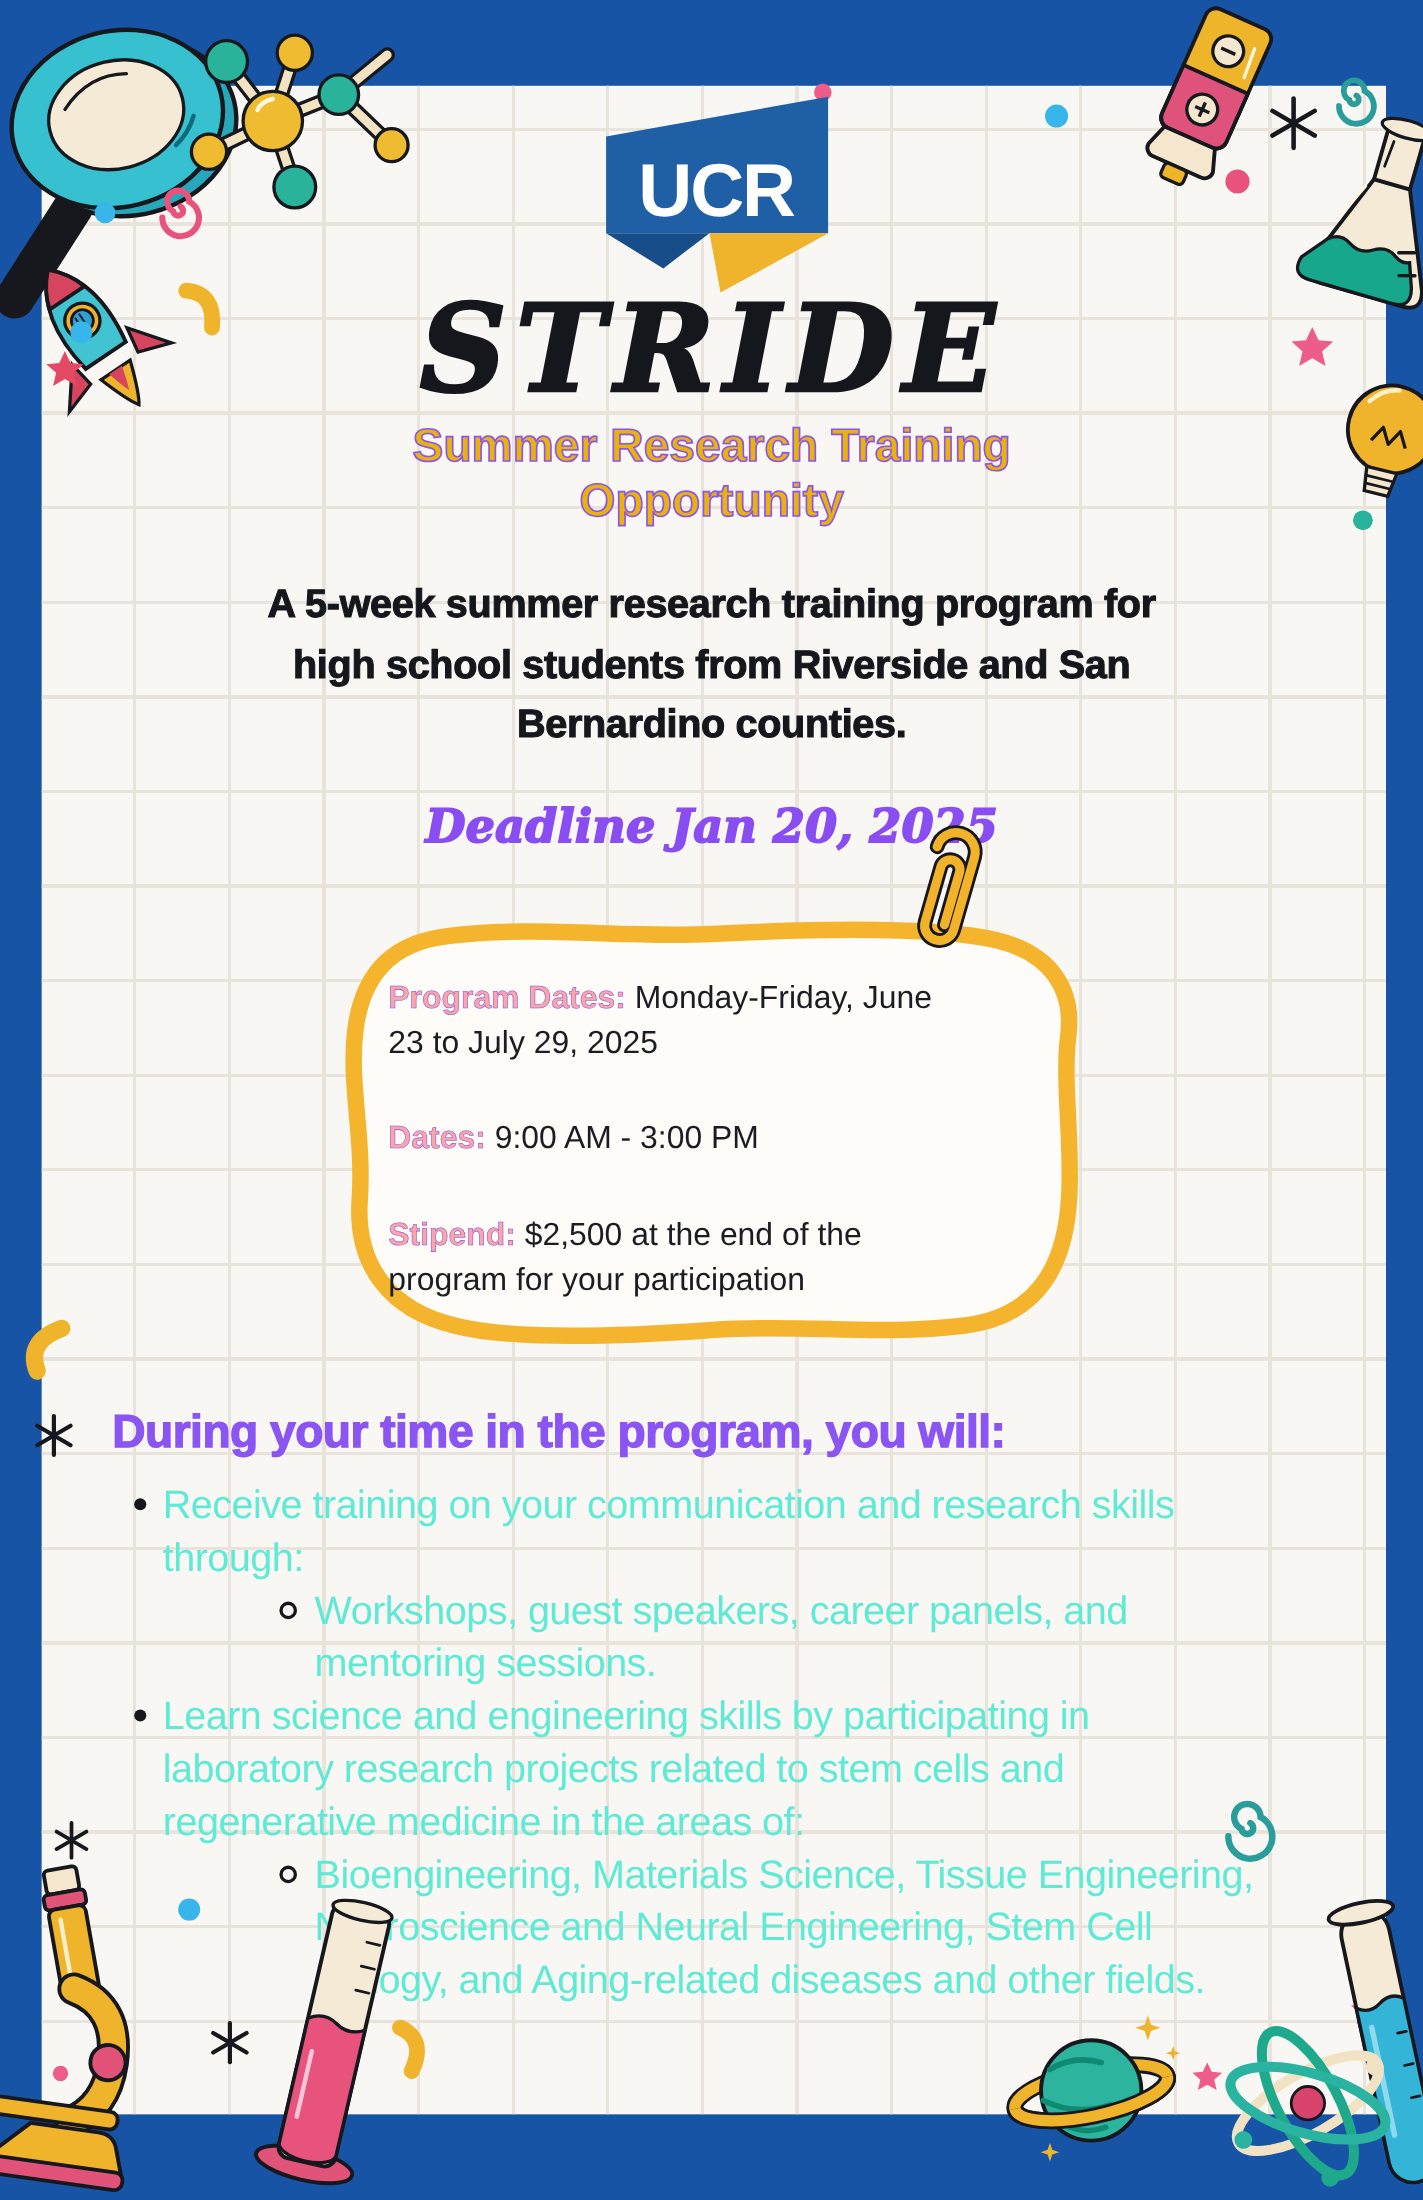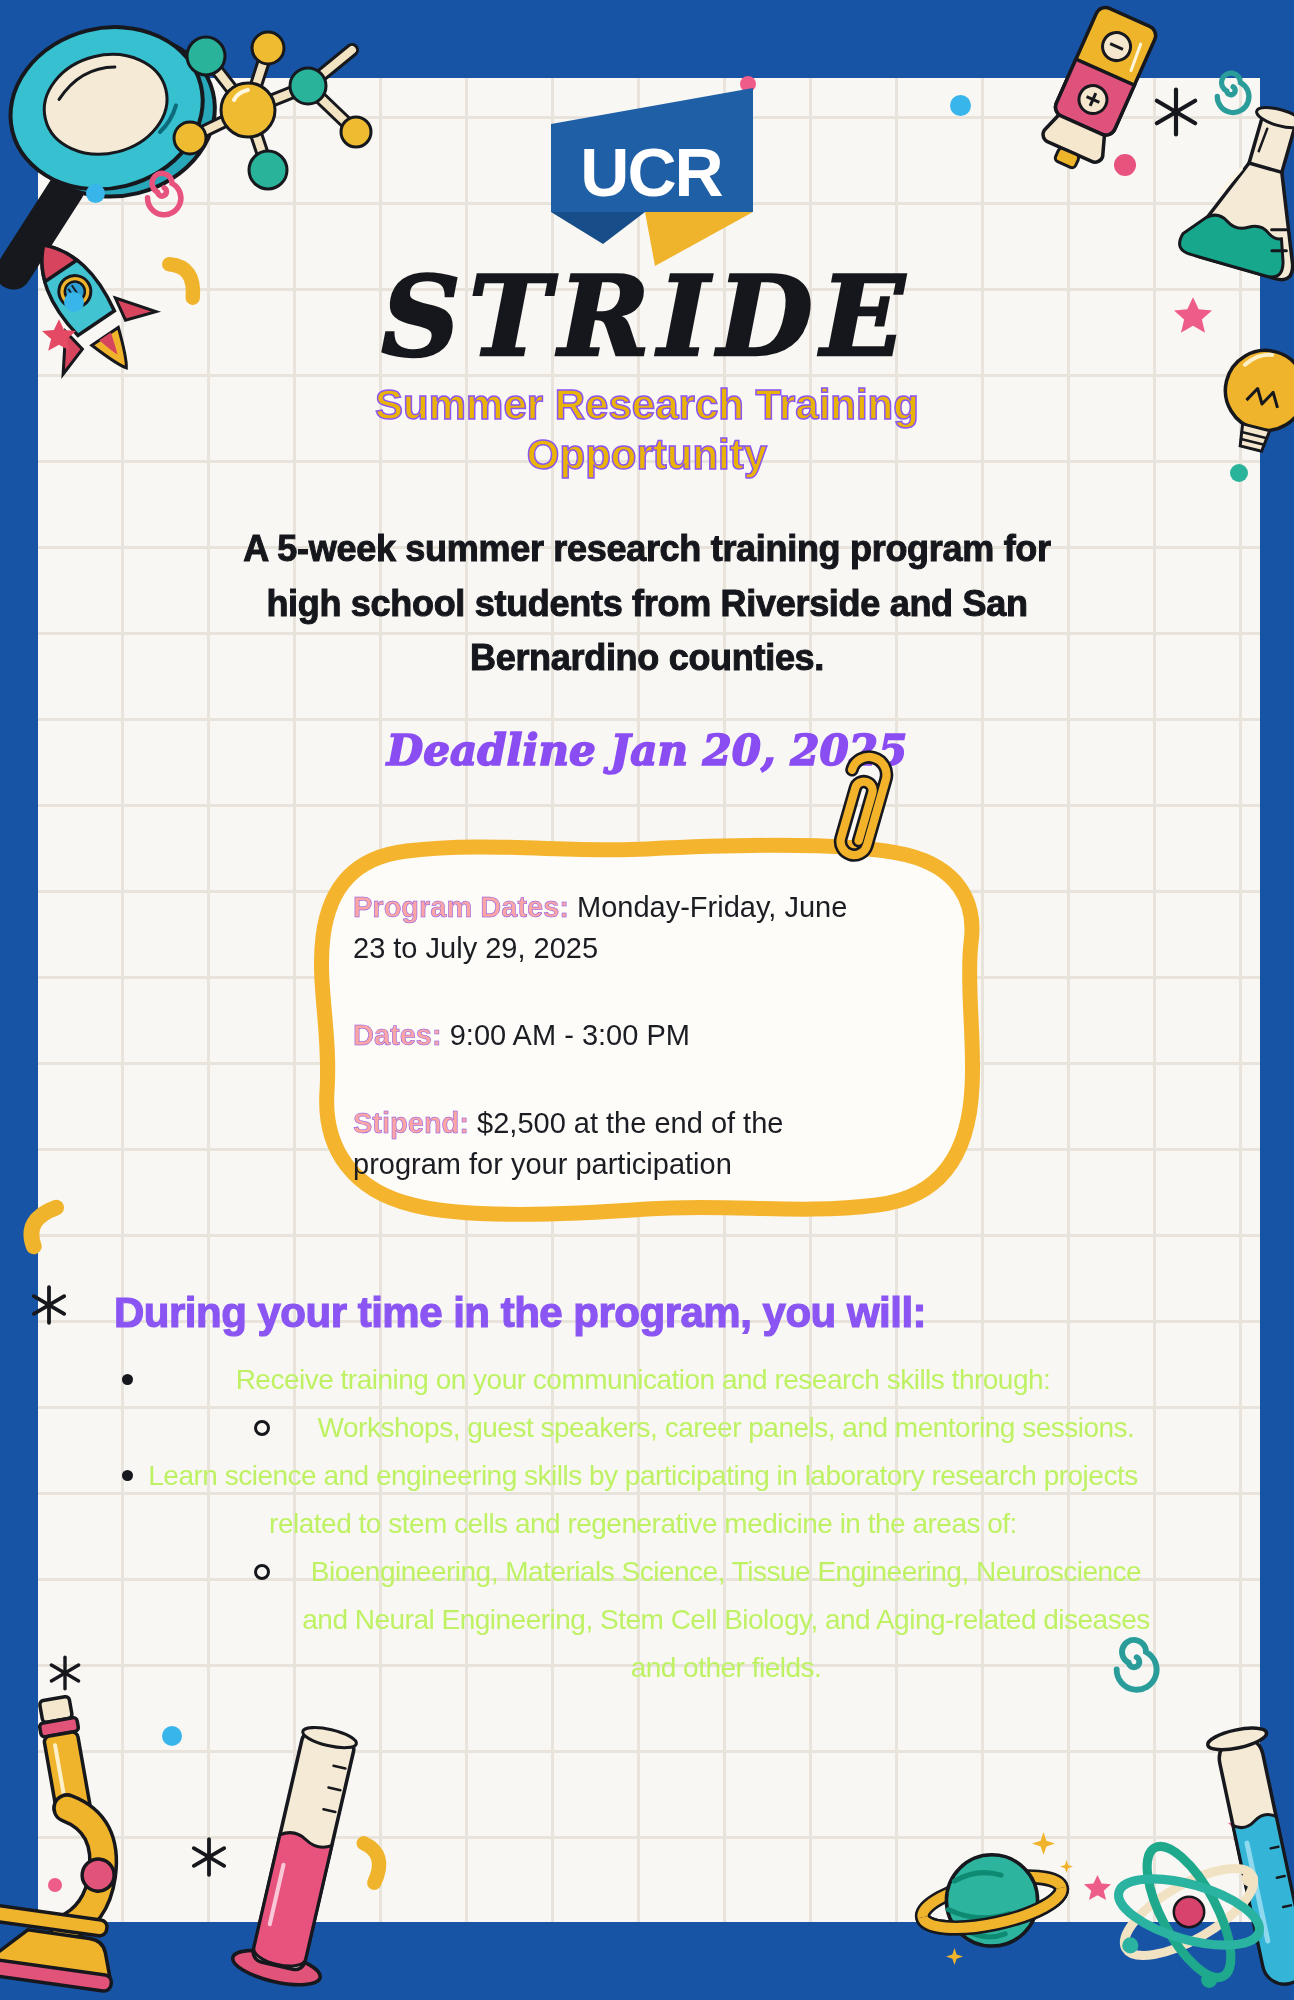--- a/index.html
+++ b/index.html
@@ -27,24 +27,24 @@
   .deadline{top:726px;font-family:"DejaVu Serif","Liberation Serif",serif;font-style:italic;font-weight:bold;
             font-size:42px;color:#8a4df2;-webkit-text-stroke:1.6px #8a4df2;}
 
   .info-box{position:absolute;left:50%;transform:translateX(-50%);top:835px;width:680px;height:400px;}
   .box-frame{position:absolute;left:0;top:0;}
   .box-content{position:absolute;left:46px;top:52px;width:505px;text-align:left;}
   .box-content p{margin:0 0 46px 0;font-size:29px;line-height:1.42;color:#1b1d22;max-width:505px;}
   .lbl{font-weight:bold;color:#fca5a5;-webkit-text-stroke:0.5px #7d4ef0;}
 
   .program{position:absolute;left:102px;top:1278px;width:1130px;text-align:left;}
-  .program h3{margin:12px;font-size:42px;line-height:1.1;color:#8a55f2;font-weight:bold;
+  .program h3{margin:0;font-size:42px;line-height:1.1;color:#8a55f2;font-weight:bold;
               -webkit-text-stroke:1.2px #8a55f2;letter-spacing:-0.5px;}
   .program ul{list-style:none;margin:20px 0 0 0;padding:0;}
-  .program li{position:relative;padding-left:46px;font-size:28px;line-height:48px;color:#bef264;letter-spacing:-0.5px;text-align:center;}
+  .program li{position:relative;padding-left:46px;font-size:36px;line-height:48px;color:#5eead4;letter-spacing:-0.5px;}
   .program li > span{display:block;max-width:990px;}
   .program li::before{content:"";position:absolute;left:20px;top:18px;width:11px;height:11px;border-radius:50%;background:#15171c;}
   .program ul ul{margin:0 0 0 92px;}
   .program ul ul li::before{left:14px;top:16px;width:10px;height:10px;background:transparent;border:3px solid #15171c;}
   .program ul ul li > span{max-width:880px;}
 </style>
 </head>
 <body>
 
 <div class="poster">

